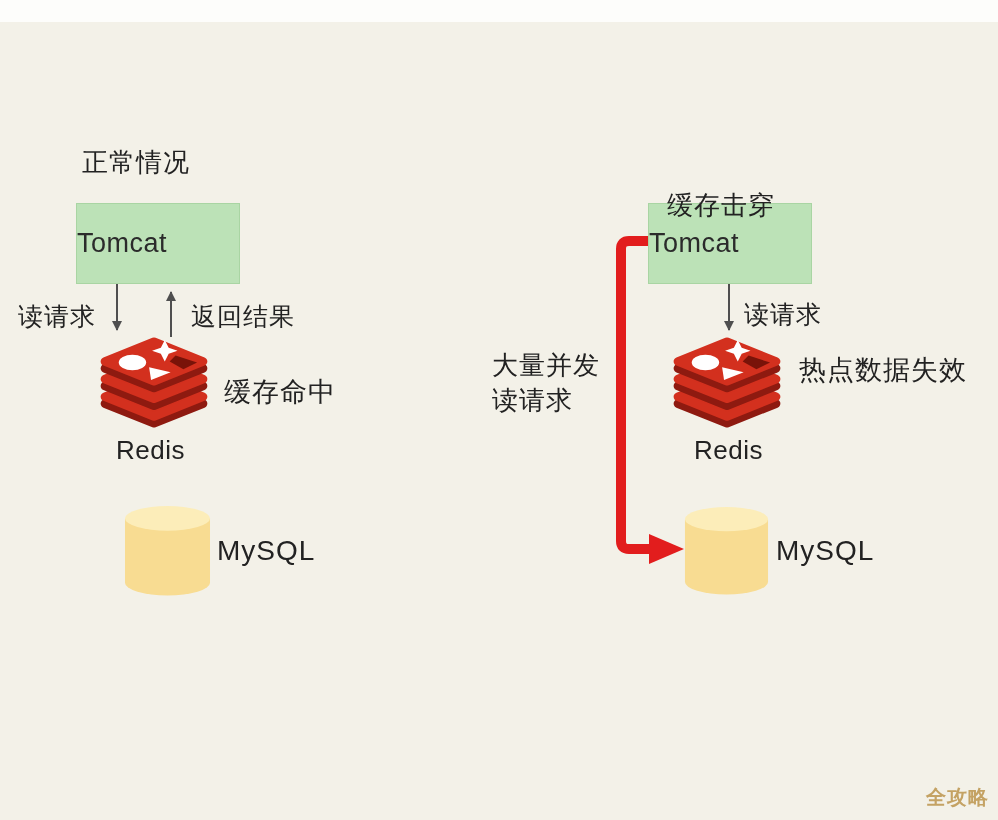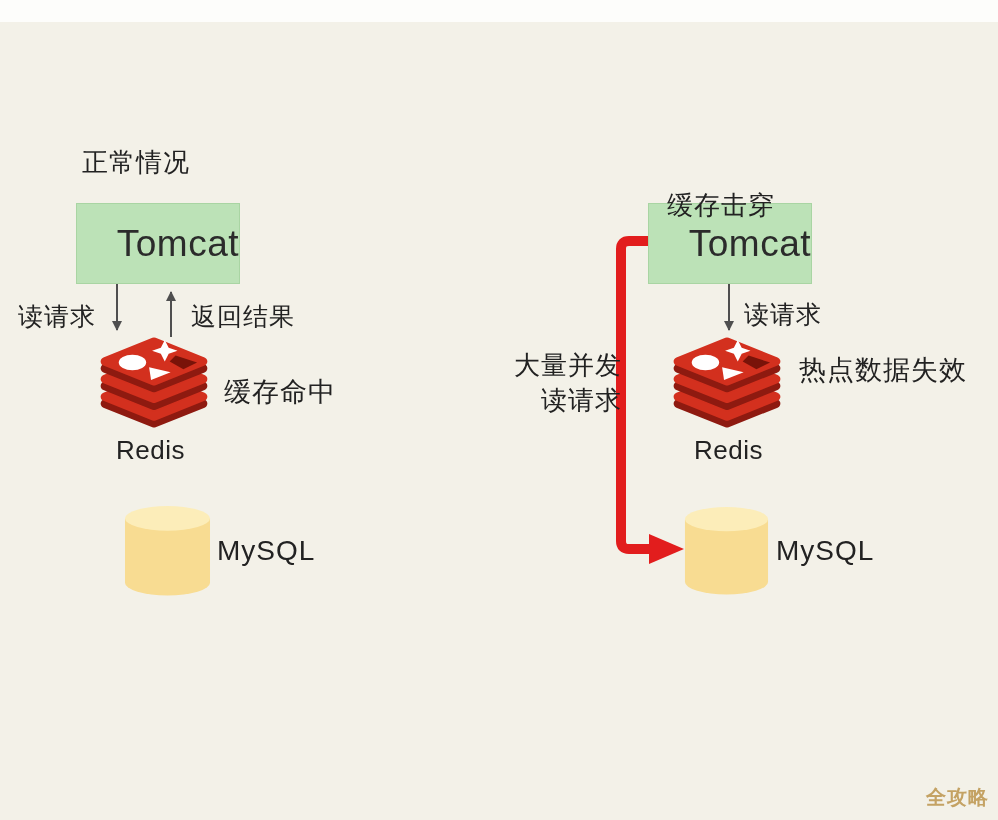--- a/index.html
+++ b/index.html
@@ -17,27 +17,27 @@
     color:var(--text_color);
   }
   .paper{position:absolute;left:0;right:0;top:22px;bottom:0;background:var(--background);}
   .connectors{position:absolute;left:0;top:0;width:998px;height:820px;z-index:1;}
   .node{position:absolute;z-index:2;}
   .label{position:absolute;z-index:3;font-size:25px;font-weight:500;letter-spacing:1px;white-space:nowrap;}
   .section-title{font-size:26px;}
   .tomcat-box{
     position:absolute;z-index:2;width:162px;height:79px;
     background:var(--tomcat_fill);border:1px solid var(--tomcat_border);
-    display:flex;align-items:center;justify-content:flex-end;
-    font-size:37px;color:#2b2b2b;letter-spacing:0.5px;
+    display:flex;align-items:center;justify-content:flex-start;
+    font-size:27px;color:#2b2b2b;letter-spacing:0.5px;
   }
   .latin-label{font-size:26px;letter-spacing:0.5px;text-align:right;}
   .mysql-label{font-size:28px;}
   .two-line{
-    position:absolute;z-index:3;width:130px;text-align:right;
+    position:absolute;z-index:3;width:130px;text-align:left;
     font-size:26px;font-weight:500;line-height:35px;letter-spacing:1px;
   }
   .watermark{
     position:absolute;z-index:4;left:926px;top:784px;
     font-size:20px;font-weight:bold;color:var(--watermark_color);
     letter-spacing:1px;opacity:0.9;
   }
 </style>
 </head>
 <body>

